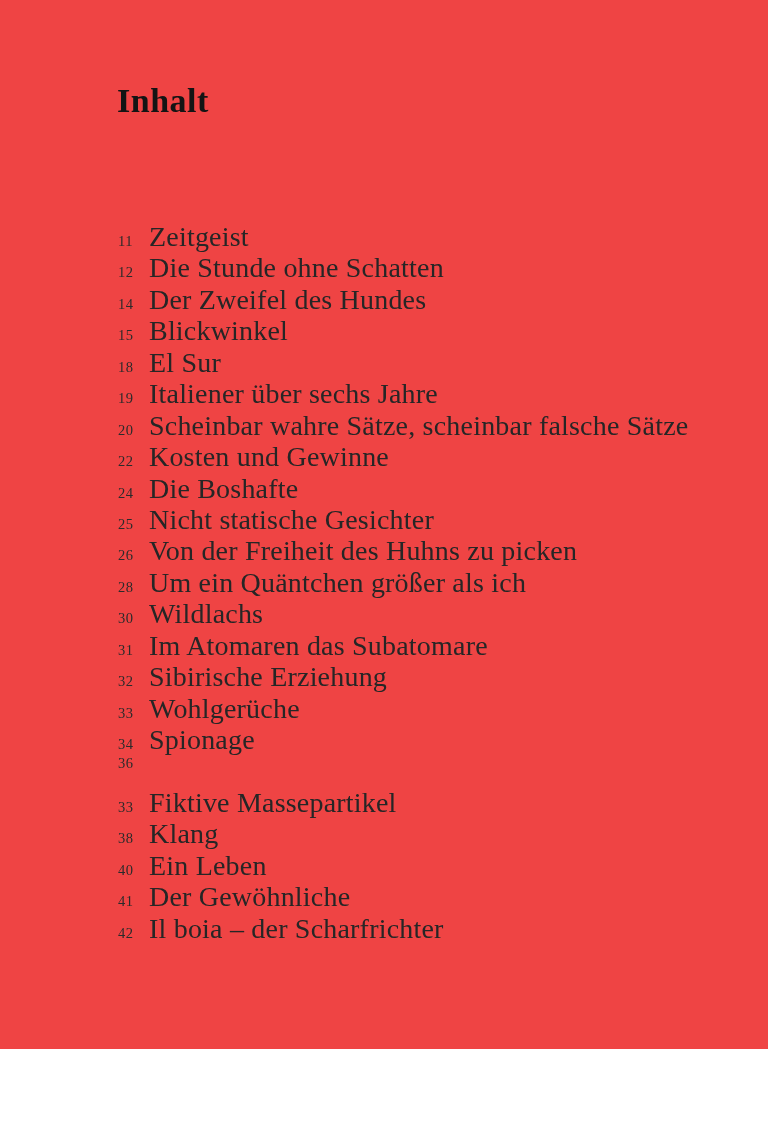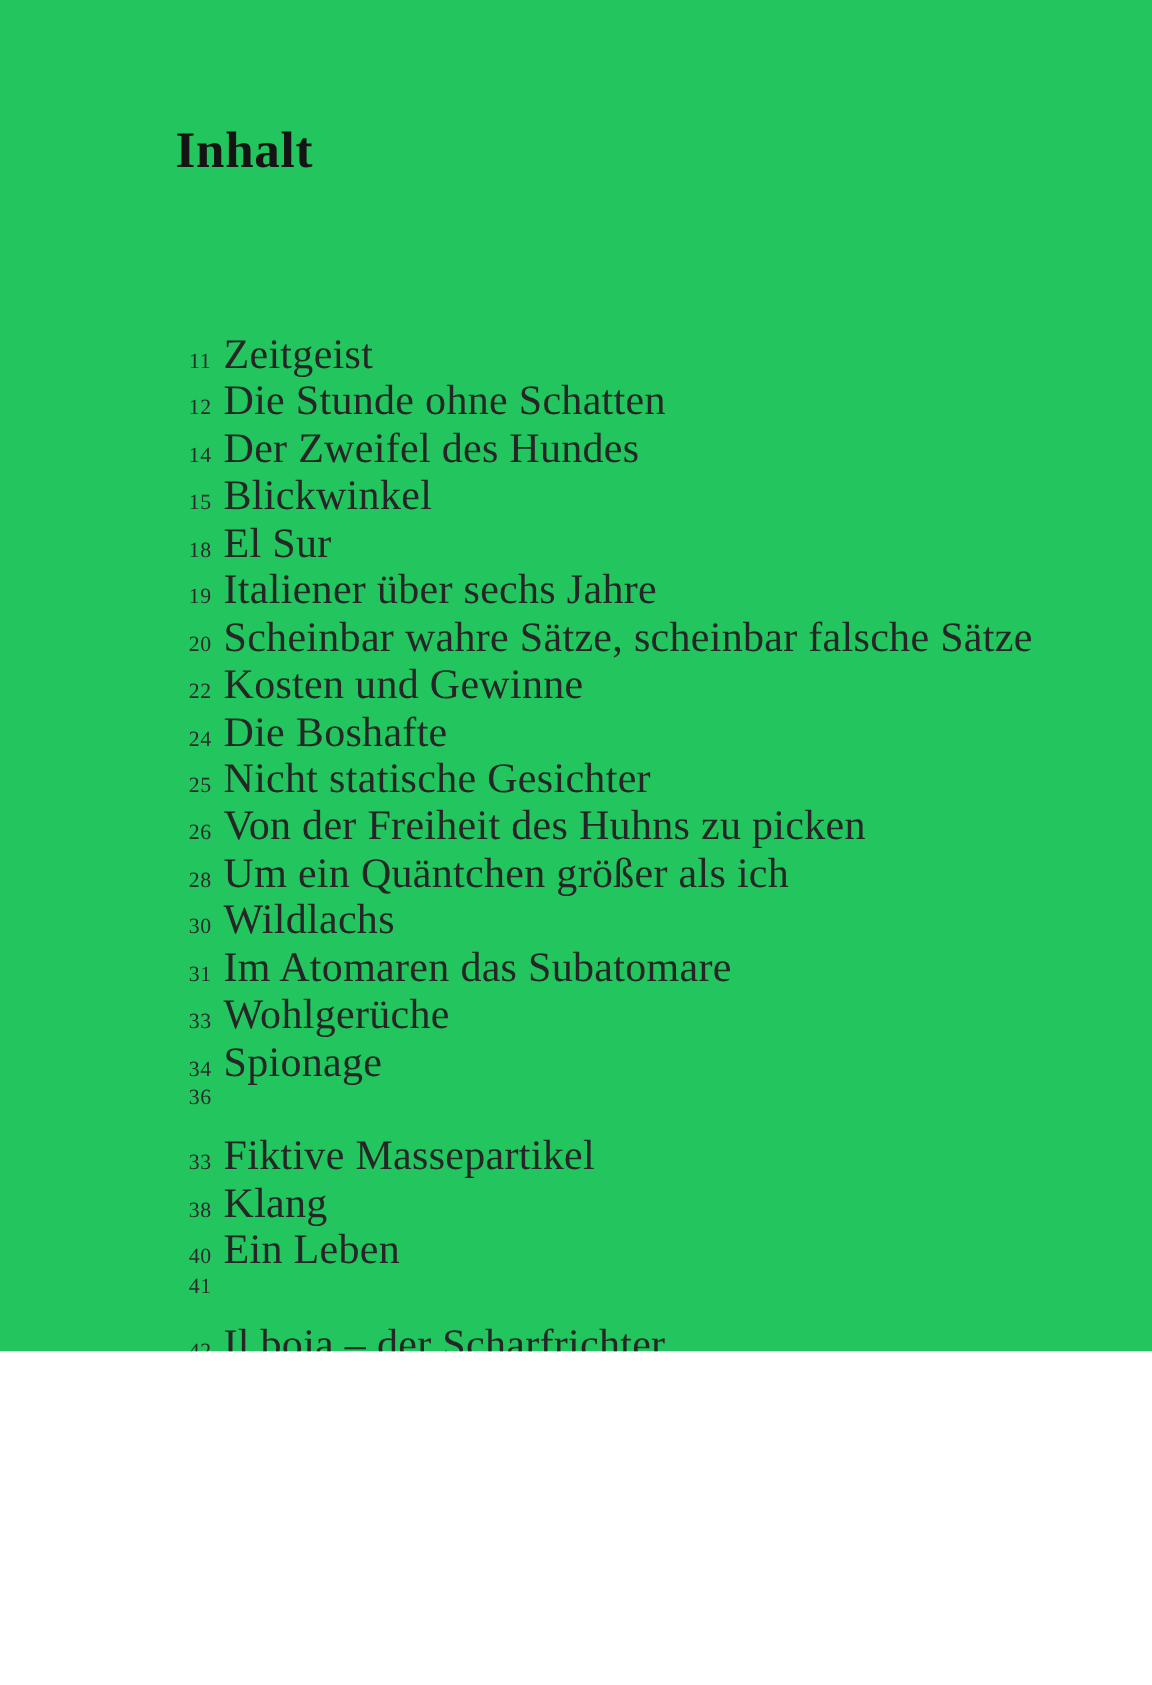--- a/index.html
+++ b/index.html
@@ -3,22 +3,22 @@
 <meta charset="utf-8">
 <style>
   html, body {
     margin: 0;
     padding: 0;
     background: #ffffff;
   }
   #book-page {
     position: relative;
     width: 768px;
-    height: 901px;
-    background: #22c55e;
+    height: 1049px;
+    background: #ef4444;
     font-family: "Liberation Serif", "DejaVu Serif", serif;
     overflow: hidden;
   }
   #page-title {
     position: absolute;
     left: 117px;
     top: 82px;
     margin: 0;
     font-size: 34px;
     font-weight: 700;
@@ -35,21 +35,20 @@
   .toc-row {
     display: flex;
     align-items: baseline;
     height: 31.45px;
   }
   .toc-num {
     flex: 0 0 31px;
     font-size: 14.5px;
     letter-spacing: 0.5px;
     color: #2b2b2b;
-    text-align: center;
   }
   .toc-title {
     font-size: 28px;
     letter-spacing: 0.2px;
     color: #262626;
     white-space: nowrap;
   }
 </style>
 </head>
 <body>
@@ -121,20 +120,24 @@
   <div class="toc-row">
     <span class="toc-num">30</span>
     <span class="toc-title">Wildlachs</span>
   </div>
 
   <div class="toc-row">
     <span class="toc-num">31</span>
     <span class="toc-title">Im Atomaren das Subatomare</span>
   </div>
 
+  <div class="toc-row">
+    <span class="toc-num">32</span>
+    <span class="toc-title">Sibirische Erziehung</span>
+  </div>
 
   <div class="toc-row">
     <span class="toc-num">33</span>
     <span class="toc-title">Wohlgerüche</span>
   </div>
 
   <div class="toc-row">
     <span class="toc-num">34</span>
     <span class="toc-title">Spionage</span>
   </div>
@@ -153,20 +156,21 @@
     <span class="toc-title">Klang</span>
   </div>
 
   <div class="toc-row">
     <span class="toc-num">40</span>
     <span class="toc-title">Ein Leben</span>
   </div>
 
   <div class="toc-row">
     <span class="toc-num">41</span>
+    <span class="toc-title">Der Gewöhnliche</span>
   </div>
 
   <div class="toc-row">
     <span class="toc-num">42</span>
     <span class="toc-title">Il boia – der Scharfrichter</span>
   </div>
 </div>
 </div>
 
 </body></html>

